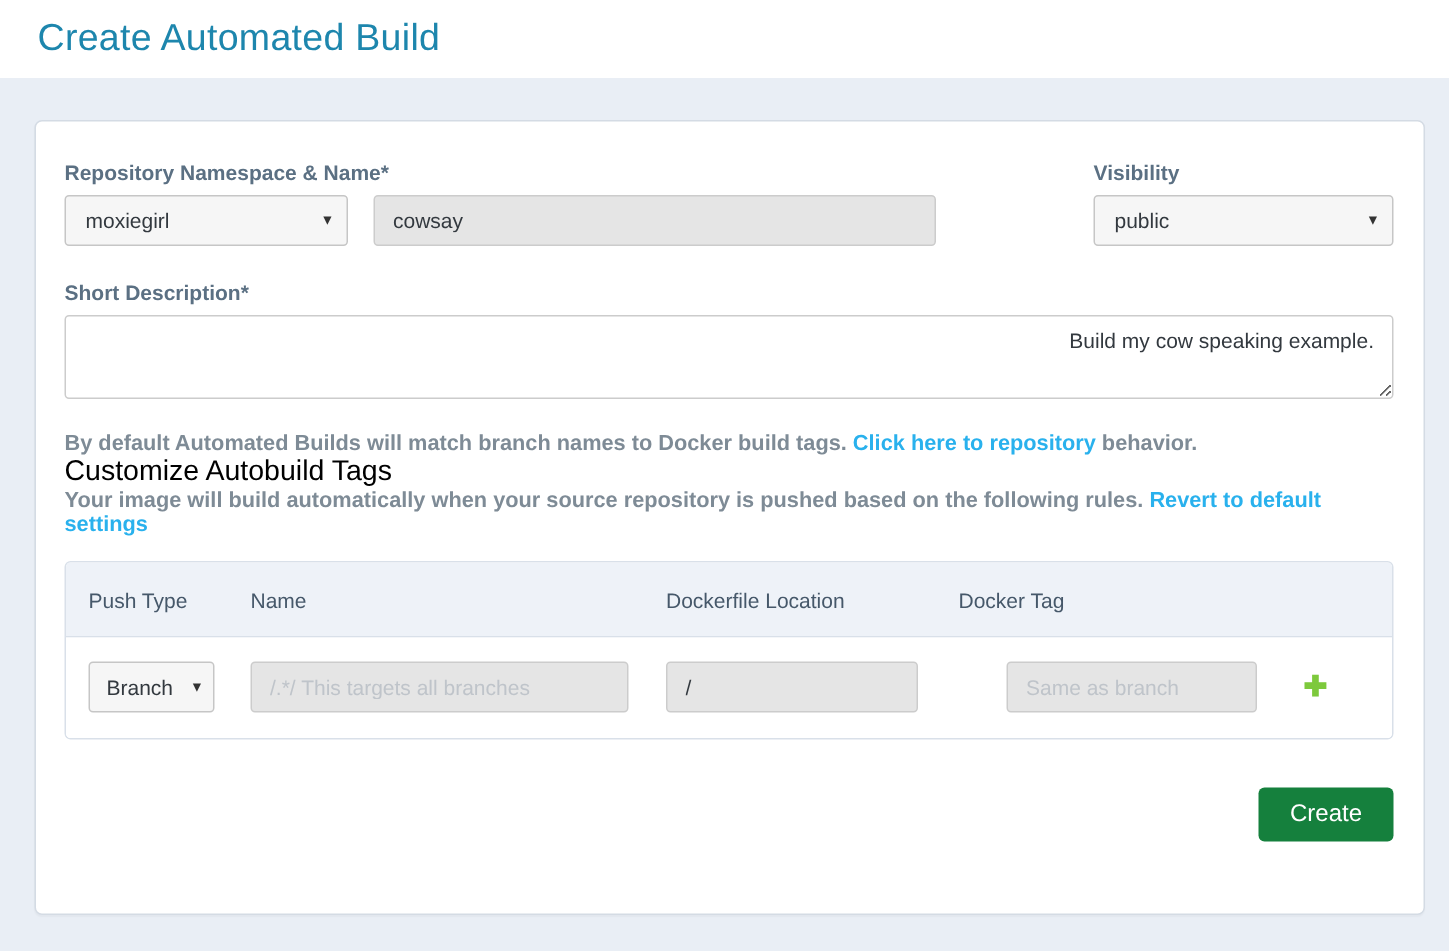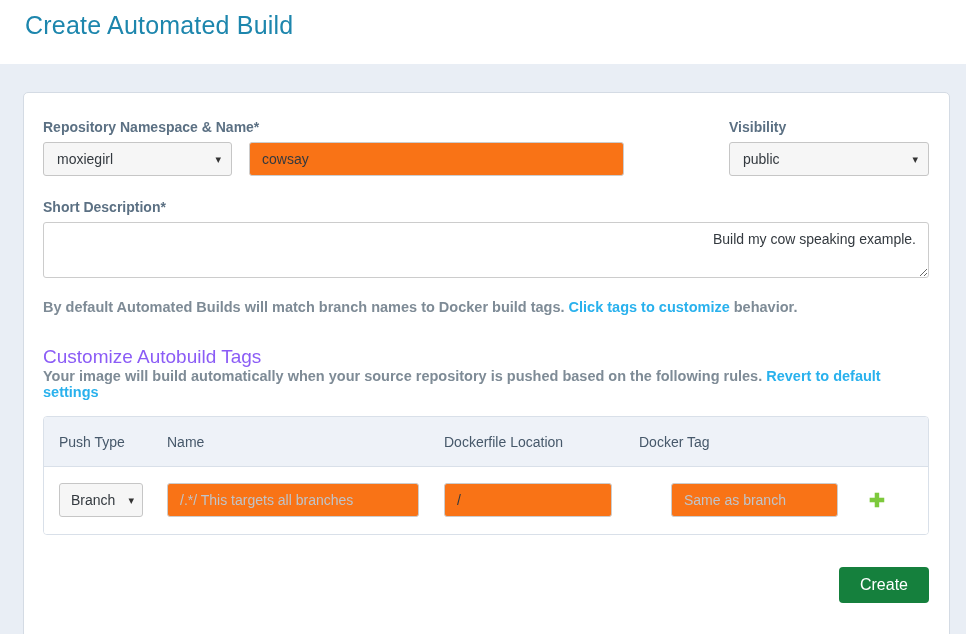--- a/index.html
+++ b/index.html
@@ -5,21 +5,21 @@
   * { box-sizing: border-box; margin: 0; padding: 0; }
   html, body { width: 966px; height: 634px; }
   body {
     font-family: "Liberation Sans", "DejaVu Sans", sans-serif;
     background: #e9eef5;
     color: #3b4248;
     overflow: hidden;
   }
   .topbar {
     background: #ffffff;
-    height: 64px;
+    height: 52px;
     padding: 11px 0 0 25px;
   }
   .page-title {
     font-size: 25px;
     font-weight: 400;
     color: #1d86ad;
     letter-spacing: 0.2px;
   }
   .card {
     background: #ffffff;
@@ -64,21 +64,21 @@
   .select-visibility { width: 200px; }
   .text-input {
     height: 34px;
     border: 1px solid #cccccc;
     border-radius: 3px;
     padding: 0 12px;
     font-size: 14px;
     font-family: "Liberation Sans", "DejaVu Sans", sans-serif;
     color: #33393f;
     outline: none;
-    background: #f97316;
+    background: #e5e5e5;
   }
   .text-input::placeholder { color: #bfc4ca; opacity: 1; }
   .name-input { flex: 1; }
   .desc-block { margin-top: 23px; }
   .desc-textarea {
     width: 100%;
     height: 56px;
     border: 1px solid #cccccc;
     border-radius: 3px;
     padding: 8px 12px;
@@ -95,24 +95,23 @@
     font-weight: 700;
     color: #7e8b96;
   }
   .link {
     color: #29b1ed;
     text-decoration: none;
     font-weight: 700;
     cursor: pointer;
   }
   .section-heading {
-    margin-top: 31px;
     font-size: 19px;
     font-weight: 400;
-    color: #8b5cf6;
+    color: #000000;
   }
   .rules-note { margin-top: 0; }
   .tags-table {
     margin-top: 16px;
     border: 1px solid #d9e0e9;
     border-radius: 4px;
     overflow: hidden;
   }
   .thead-row {
     display: flex;
@@ -193,21 +192,21 @@
         <span class="caret">▾</span>
       </div>
     </div>
   </div>
 
   <div class="desc-block">
     <div class="field-label">Short Description*</div>
     <textarea class="desc-textarea" style="">Build my cow speaking example.</textarea>
   </div>
 
-  <p class="note"><span>By default Automated Builds will match branch names to Docker build tags. </span><a class="link">Click tags to customize</a><span> behavior.</span></p>
+  <p class="note"><span>By default Automated Builds will match branch names to Docker build tags. </span><a class="link">Click here to repository</a><span> behavior.</span></p>
 
   <h2 class="section-heading">Customize Autobuild Tags</h2>
 
   <p class="note rules-note"><span>Your image will build automatically when your source repository is pushed based on the following rules. </span><a class="link">Revert to default settings</a></p>
 
   <div class="tags-table">
     <div class="thead-row">
       <div class="col-push">Push Type</div>
       <div class="col-name">Name</div>
       <div class="col-dockerfile">Dockerfile Location</div>

